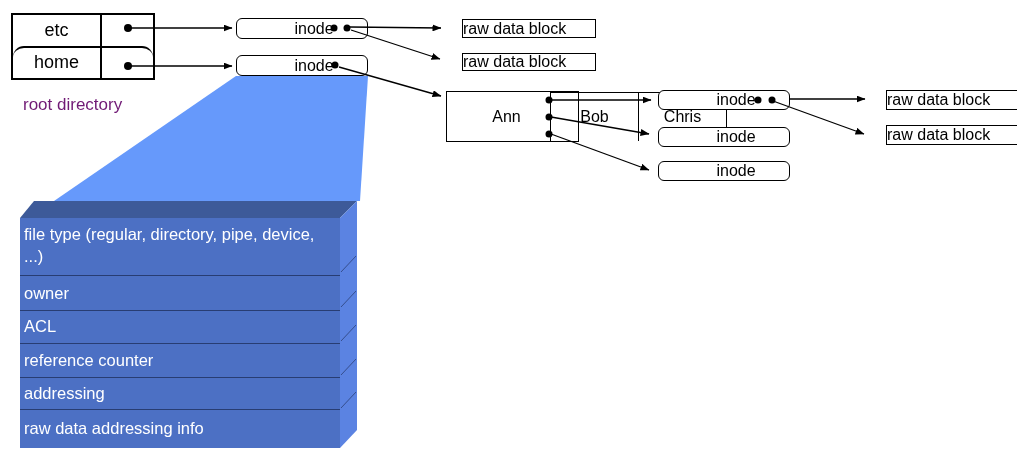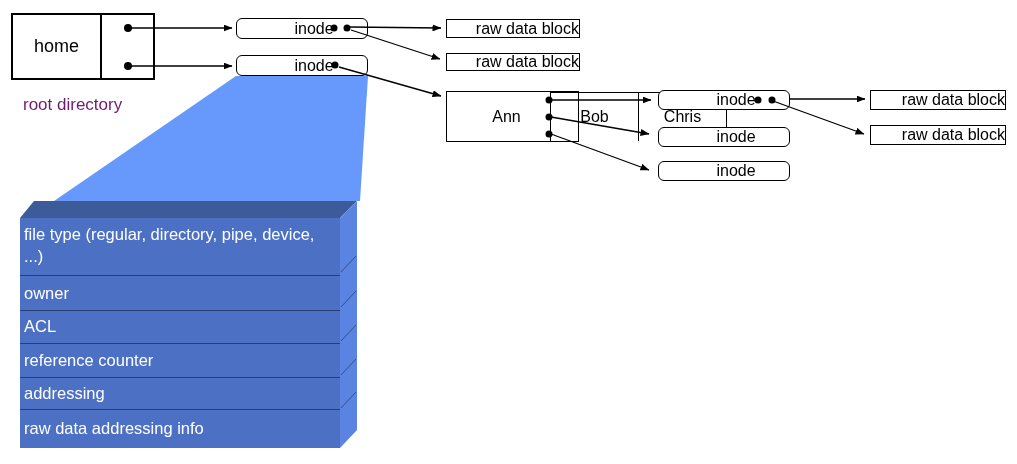--- a/index.html
+++ b/index.html
@@ -11,21 +11,21 @@
   svg.layer{position:absolute;left:0;top:0;width:1017px;height:464px;}
   #bg-layer{z-index:1;}
   #fg-layer{z-index:3;pointer-events:none;}
 
   
   .wbox{
     border:1.5px solid #000;background:#fff;display:flex;align-items:center;
     font-size:16px;color:#000;line-height:1;z-index:2;
   }
   .wbox.left-pad{padding-left:24px;justify-content:center;border-radius:6px;}
-  .wbox.center{justify-content:flex-end;}
+  .wbox.center{justify-content:flex-start;margin-left:16px;}
 
   
   .root-table{border:2px solid #000;background:#fff;display:flex;flex-direction:column;z-index:2;}
   .root-row{display:flex;flex:1;}
   .root-row + .root-row{border-top:2px solid #000;border-radius:11px;}
   .root-name{width:87px;border-right:2px solid #000;display:flex;align-items:center;justify-content:center;font-size:18px;}
   .root-ptr{flex:1;}
 
   
   .dir-table{border:1.5px solid #000;background:#fff;display:flex;flex-direction:row;z-index:2;padding-left:16px;}
@@ -57,20 +57,24 @@
     <g stroke="rgba(22,34,72,0.55)" stroke-width="1">
       <line x1="341" y1="272" x2="356" y2="256"></line>
       <line x1="341" y1="307" x2="356" y2="291"></line>
       <line x1="341" y1="341" x2="356" y2="325"></line>
       <line x1="341" y1="375" x2="356" y2="359"></line>
       <line x1="341" y1="408" x2="356" y2="392"></line>
     </g>
   </svg>
 
   <div class="abs root-table" style="left:11px;top:13px;width:144px;height:67px;">
+    <div class="root-row">
+      <div class="root-name">etc</div>
+      <div class="root-ptr"></div>
+    </div>
     <div class="root-row">
       <div class="root-name">home</div>
       <div class="root-ptr"></div>
     </div>
   </div>
   <div class="abs caption" style="left:23px;top:95px;">root directory</div>
 
   <div class="abs wbox left-pad" style="left:236px;top:18px;width:132px;height:21px;">
     <span>inode</span>
   </div>

